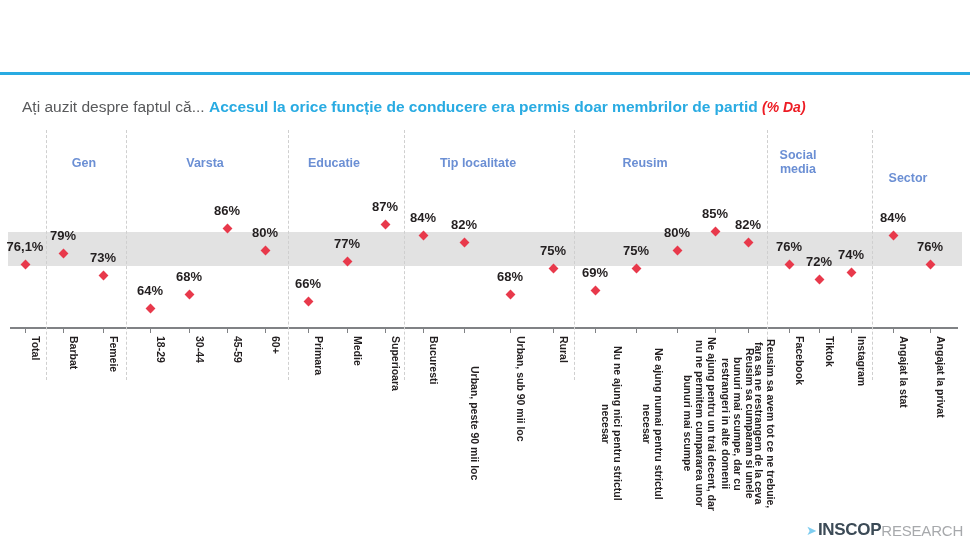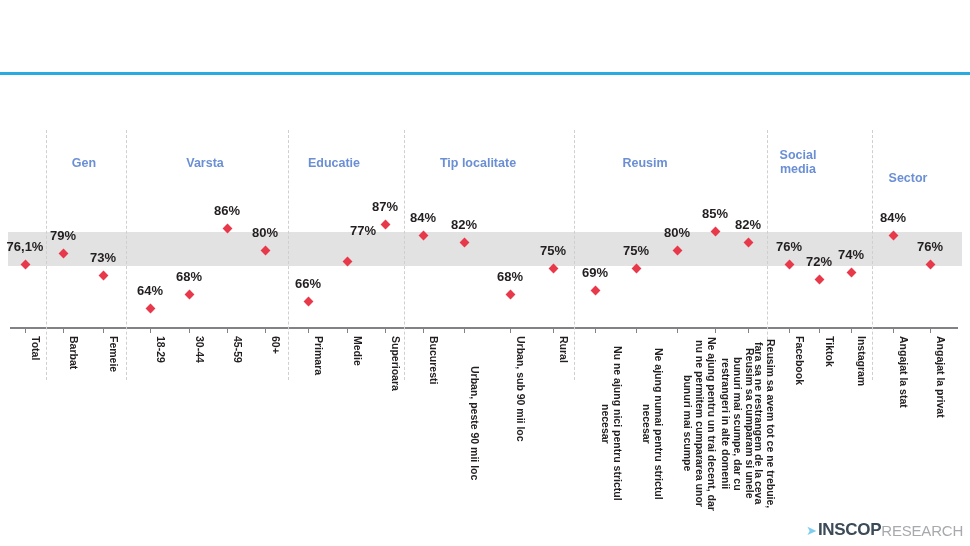--- a/index.html
+++ b/index.html
@@ -152,20 +152,23 @@
     letter-spacing: -0.2px;
   }
 </style>
 </head>
 <body>
 
 <div id="slide">
 
   <div id="title-rule"></div>
 
+  <div id="subtitle">
+    <span class="lead">Ați auzit despre faptul că... </span><span class="emph">Accesul la orice funcție de conducere era permis doar membrilor de partid </span><span class="pct">(% Da)</span>
+  </div>
 
   <div id="plot">
     <div class="band"></div>
     <div class="axis-line"></div>
     <div id="seps">
         <div class="group-sep" style="left: 46px;"></div>
         <div class="group-sep" style="left: 126px;"></div>
         <div class="group-sep" style="left: 288px;"></div>
         <div class="group-sep" style="left: 404px;"></div>
         <div class="group-sep" style="left: 574px;"></div>
@@ -210,21 +213,21 @@
           <div class="marker" style="background: rgb(232, 57, 75);"></div>
         </div>
         <div class="vlabel" style="left: 265px; top: 94.6667px;">80%</div>
         <div class="point" style="left: 308px; top: 168px;">
           <div class="marker" style="background: rgb(232, 57, 75);"></div>
         </div>
         <div class="vlabel" style="left: 308px; top: 146px;">66%</div>
         <div class="point" style="left: 347px; top: 127.667px;">
           <div class="marker" style="background: rgb(232, 57, 75);"></div>
         </div>
-        <div class="vlabel" style="left: 347px; top: 93px; margin-left: 16px;">77%</div>
+        <div class="vlabel" style="left: 347px; top: 106px;">77%</div>
         <div class="point" style="left: 385px; top: 91px;">
           <div class="marker" style="background: rgb(232, 57, 75);"></div>
         </div>
         <div class="vlabel" style="left: 385px; top: 69px;">87%</div>
         <div class="point" style="left: 423px; top: 102px;">
           <div class="marker" style="background: rgb(232, 57, 75);"></div>
         </div>
         <div class="vlabel" style="left: 423px; top: 80px;">84%</div>
         <div class="point" style="left: 464px; top: 109.333px;">
           <div class="marker" style="background: rgb(232, 57, 75);"></div>

